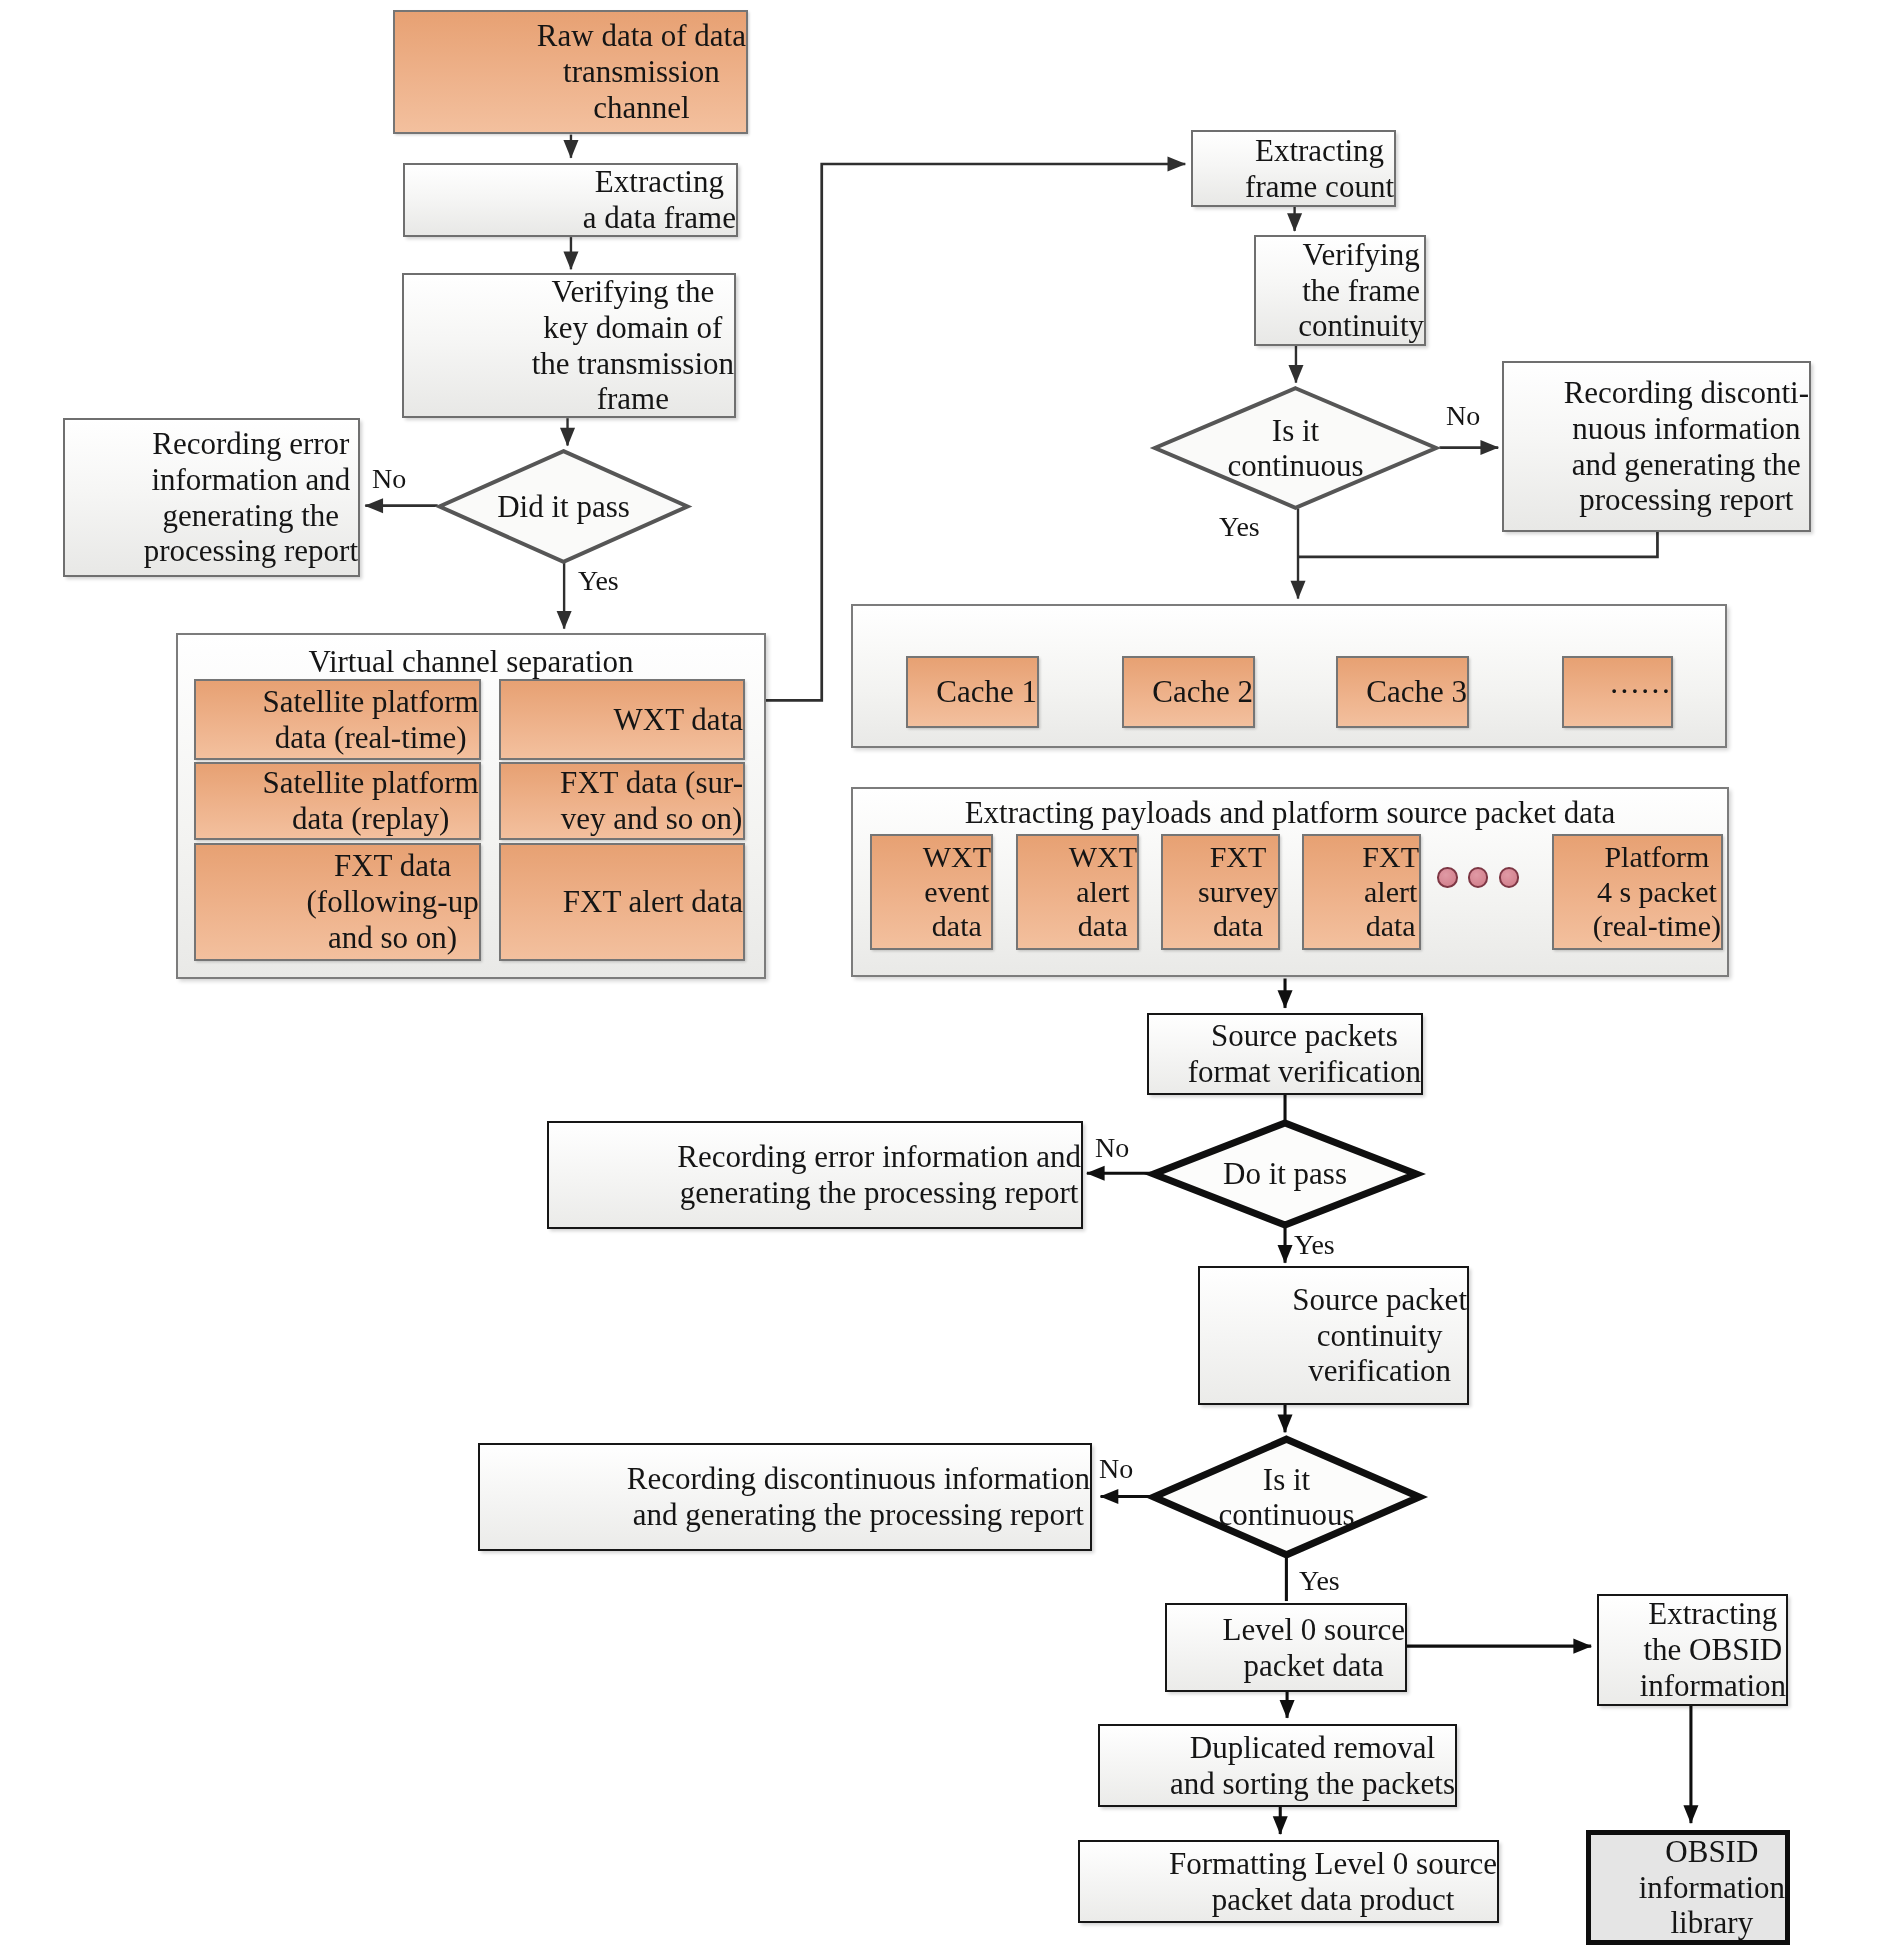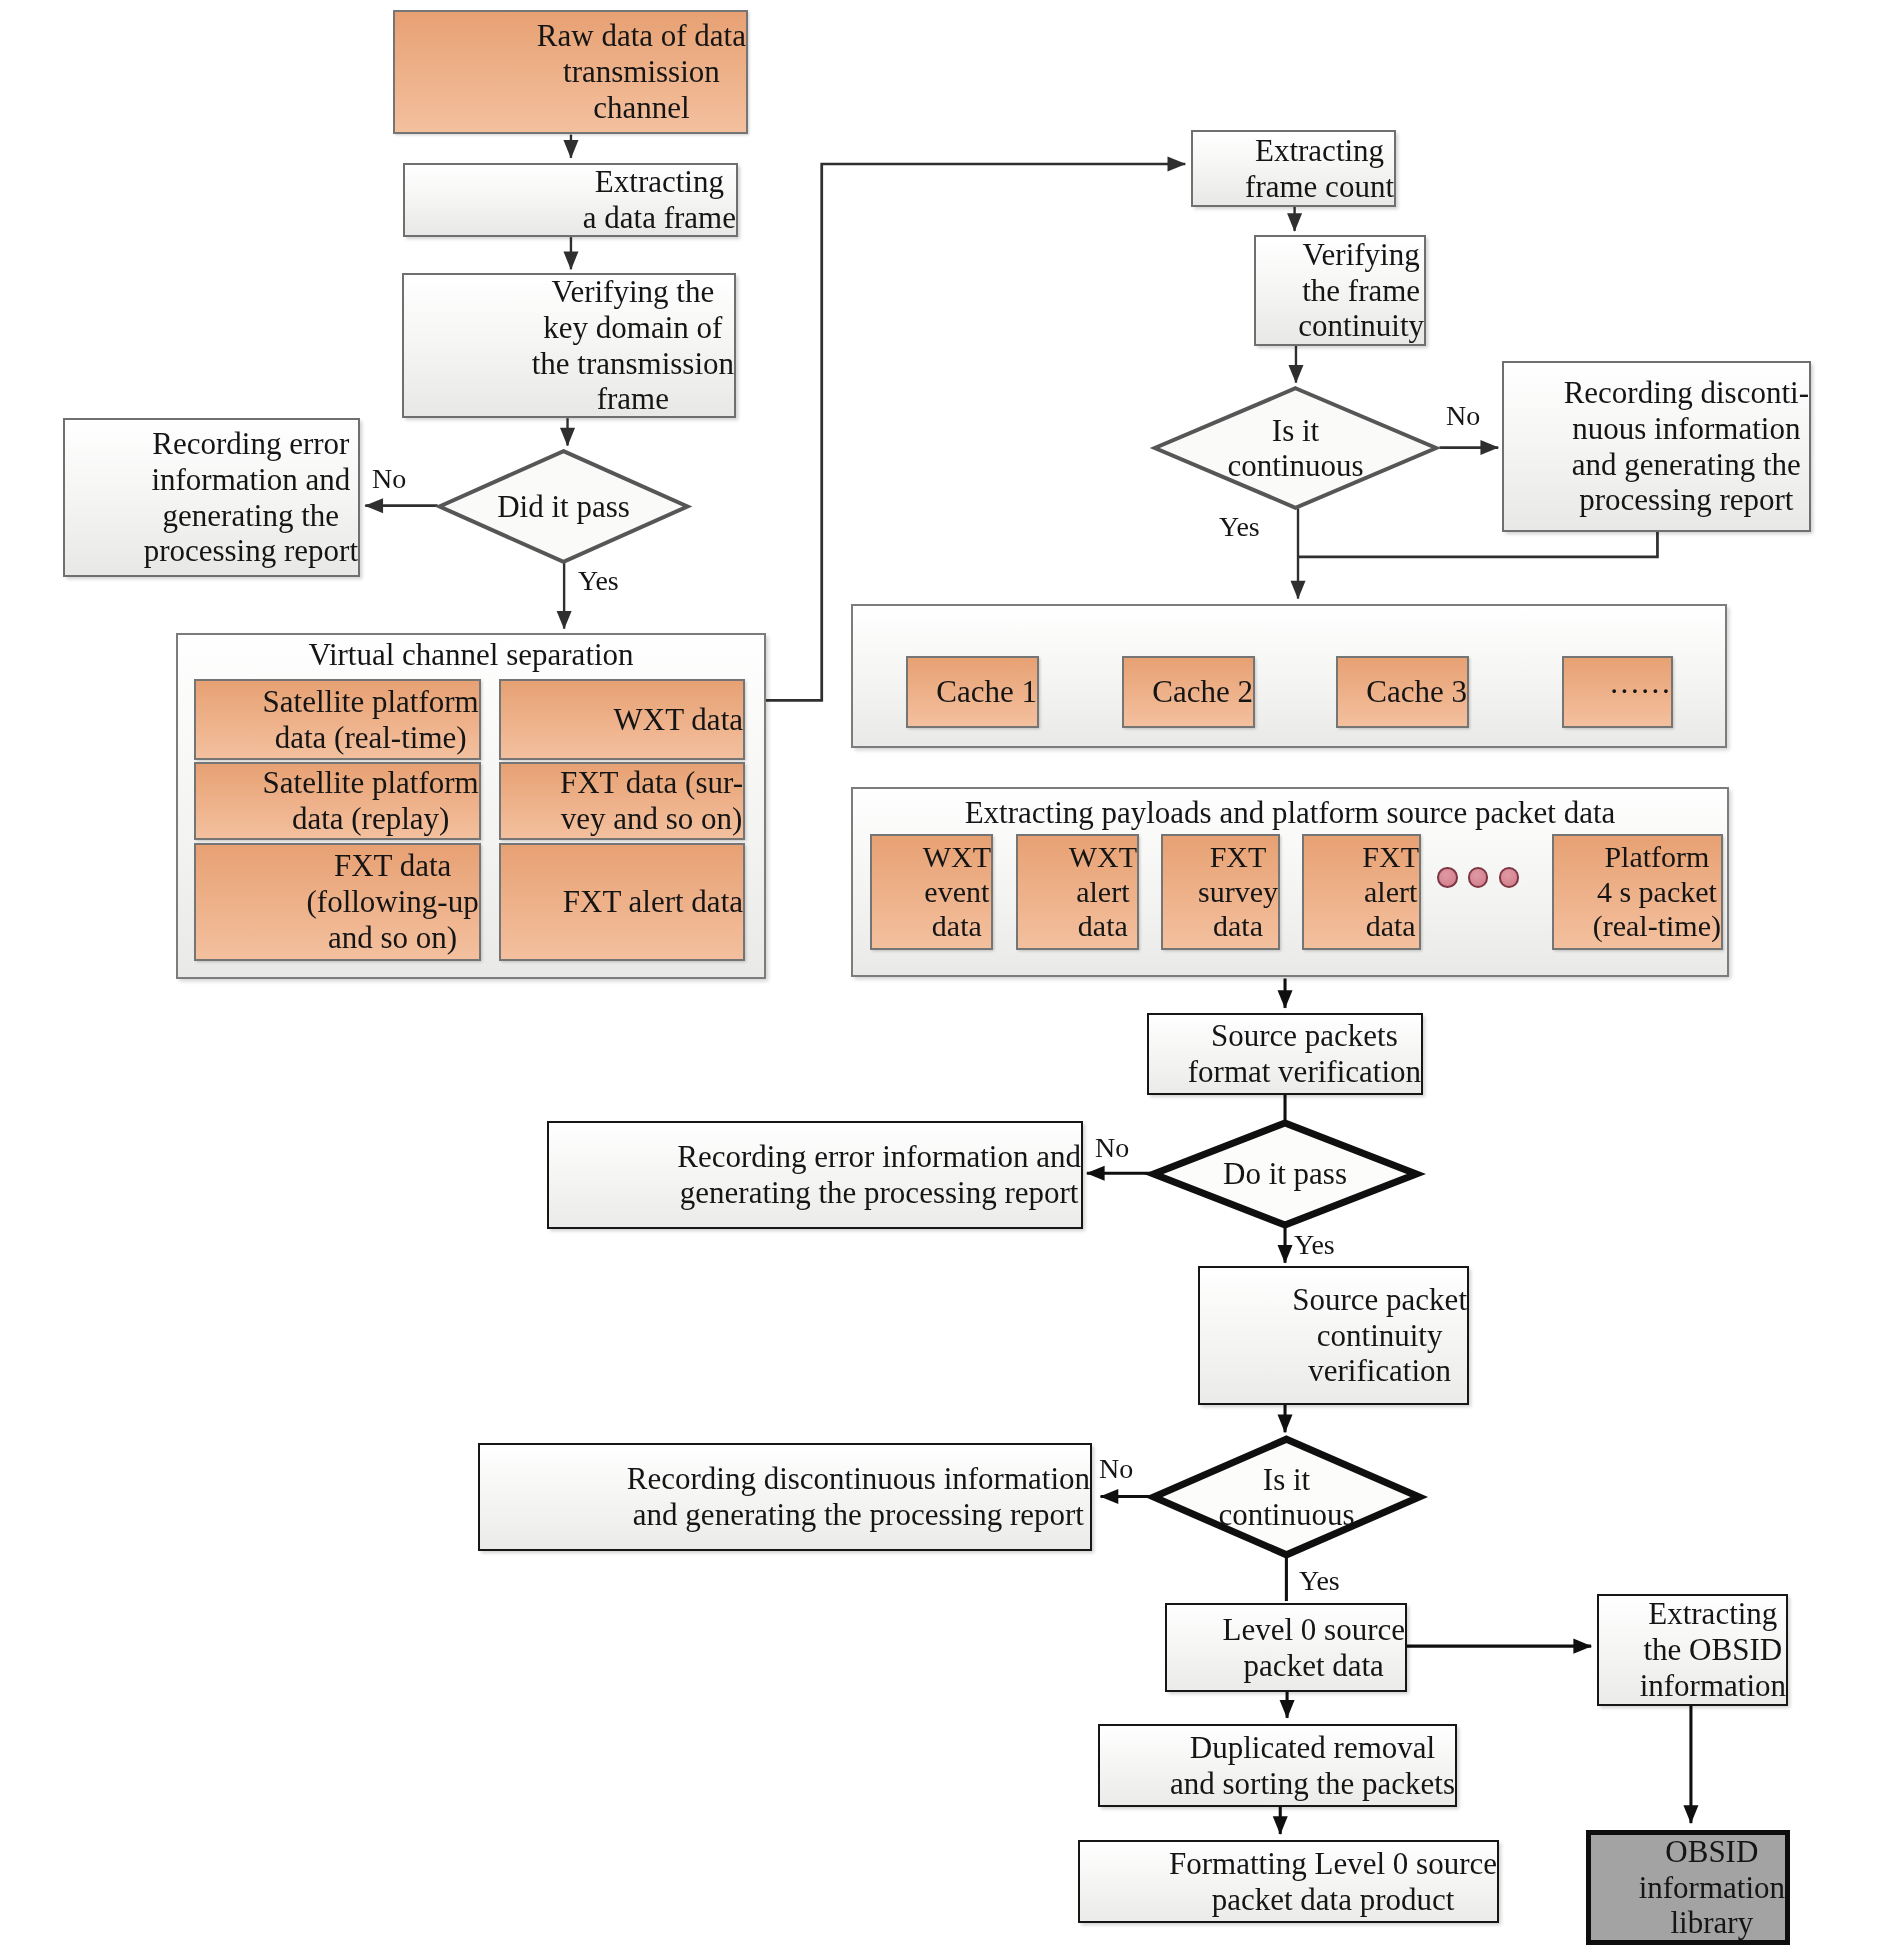--- a/index.html
+++ b/index.html
@@ -25,21 +25,21 @@
     box-shadow:2.7px 2.7px 3.4px rgba(0,0,0,0.18);
   }
   
   .bd{
     background:linear-gradient(180deg,#ffffff 0%,#f5f5f4 50%,#ebebe9 100%);
     border:2.7px solid #161616;
     box-shadow:2.7px 2.7px 3.4px rgba(0,0,0,0.18);
   }
   
   .bt{
-    background:#a3a3a3;
+    background:#e5e5e5;
     border:5.5px solid #0e0e0e;
   }
   
   .bo{
     background:linear-gradient(180deg,#e7a173 0%,#eeb28b 55%,#f3c09e 100%);
     border:2.1px solid #757575;
     box-shadow:2.1px 2.1px 2.7px rgba(0,0,0,0.2);
   }
   
   .cont{
@@ -129,21 +129,21 @@
     <svg viewBox="0 0 100 100" preserveAspectRatio="none">
         <polygon class="dia-gray" points="50,1 99,50 50,99 1,50" vector-effect="non-scaling-stroke"></polygon>
       </svg>
     <span class="lbl">Did it pass</span>
   </div>
 
   <div class="edge-label" style="left:372px;top:463px;">No</div>
   <div class="edge-label" style="left:578px;top:565px;">Yes</div>
 
   <div class="node cont" style="left:176px;top:633px;width:590px;height:346px;">
-    <div class="cont-title" style="top:2px;">Virtual channel separation</div>
+    <div class="cont-title" style="top:9px;">Virtual channel separation</div>
     <div class="node bo" style="left:15.7px;top:44px;width:287px;height:81px;">
       <span class="lbl">Satellite platform
 data (real-time)</span>
     </div>
     <div class="node bo" style="left:15.7px;top:127px;width:287px;height:78px;">
       <span class="lbl">Satellite platform
 data (replay)</span>
     </div>
     <div class="node bo" style="left:15.7px;top:208px;width:287px;height:118px;">
       <span class="lbl">FXT data

